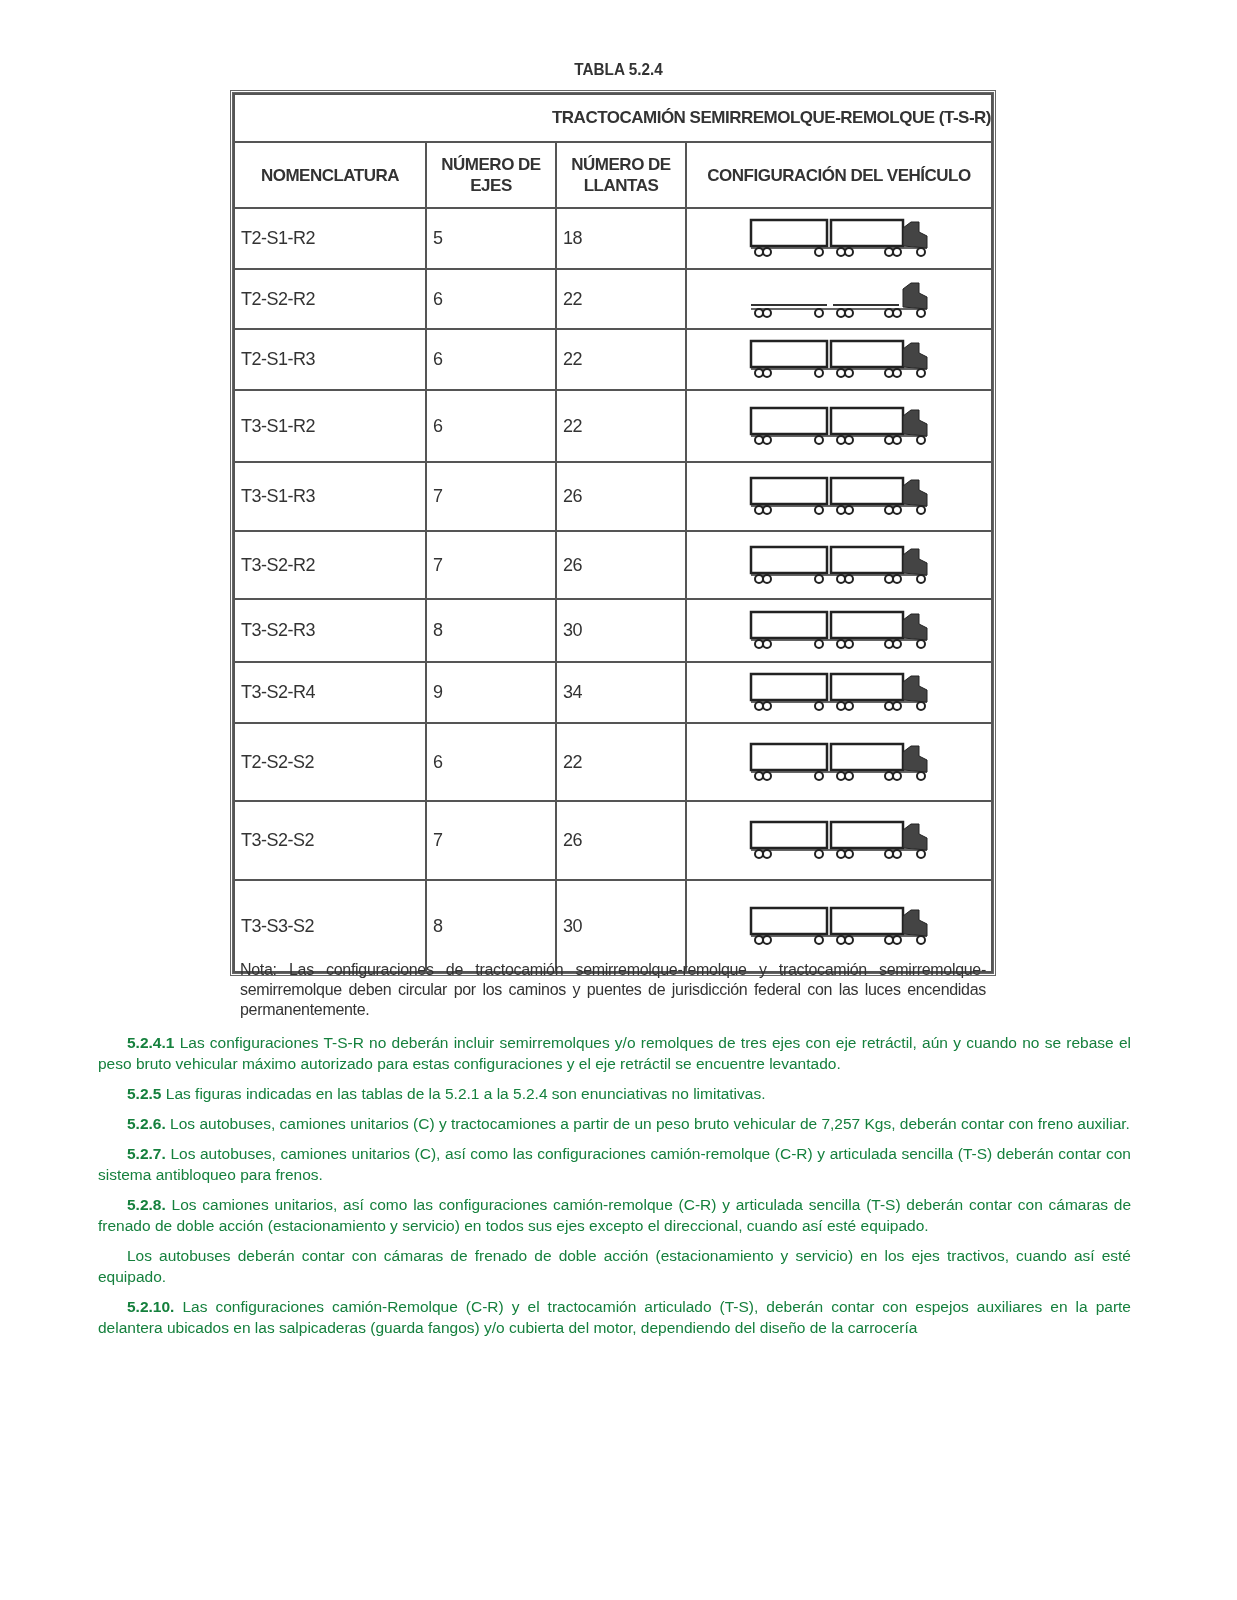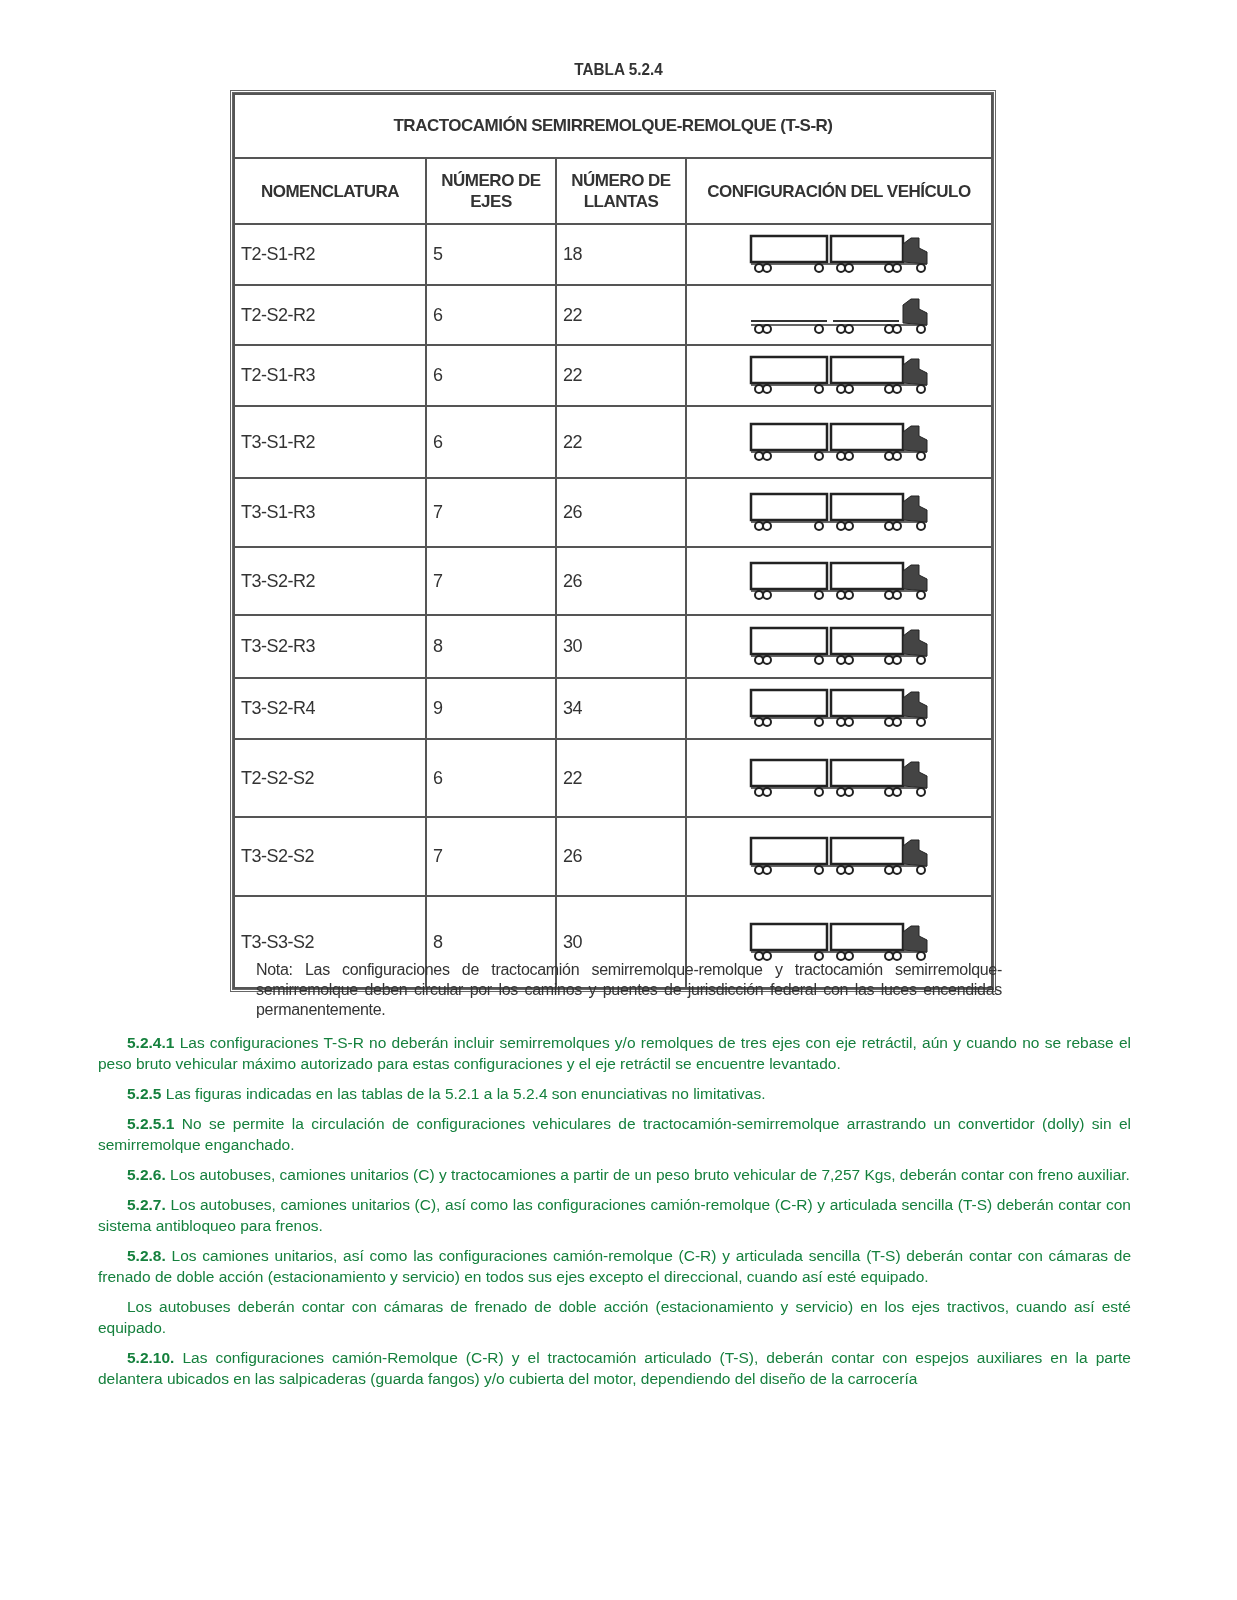--- a/index.html
+++ b/index.html
@@ -1,24 +1,24 @@
 <!DOCTYPE html>
 <html><head>
 <meta charset="utf-8">
 <style>
   html, body { margin:0; padding:0; background:#ffffff; }
   body { width:1237px; height:1600px; position:relative; font-family:"Liberation Sans", sans-serif; color:#222; overflow:hidden; }
   .title { position:absolute; top:60px; left:0; width:1237px; text-align:center; font-size:17px; font-weight:bold; color:#333; font-family:"Liberation Sans Narrow","Liberation Sans", sans-serif; transform:scaleX(0.9); }
   .tbl { position:absolute; left:230px; top:90px; width:766px; border:3px double #666; box-sizing:border-box; border-collapse:collapse; }
   table { border-collapse:collapse; width:100%; }
   td, th { border:2px solid #555; font-size:18px; color:#333; padding:0 0 0 6px; text-align:left; font-weight:normal; letter-spacing:-0.5px; }
-  .caption-row td { height:46px; text-align:center; font-size:17px; font-weight:bold; padding:8px; }
+  .caption-row td { height:46px; text-align:right; font-size:17px; font-weight:bold; padding:0; }
   .head-row th { height:64px; text-align:center; font-size:17px; font-weight:bold; padding:0; line-height:21px; }
   .img-cell { text-align:center; padding:0; }
-  .note { position:absolute; left:256px; top:960px; width:746px; font-size:16px; line-height:20px; text-align:justify; color:#333; letter-spacing:-0.3px; }
+  .note { position:absolute; left:240px; top:960px; width:746px; font-size:16px; line-height:20px; text-align:justify; color:#333; letter-spacing:-0.3px; }
   .body-text { position:absolute; left:98px; top:1032px; width:1033px; font-size:15.5px; line-height:21px; color:#15803d; }
   .body-text p { margin:0 0 9px 0; text-indent:29px; text-align:justify; }
   .body-text b { font-weight:bold; }
 </style>
 </head>
 <body>
 
 <div class="title">TABLA 5.2.4</div>
 
 <div class="tbl">
@@ -246,19 +246,18 @@
         </tr>
       </tbody>
   </table>
 </div>
 
 <div class="note">Nota: Las configuraciones de tractocamión semirremolque-remolque y tractocamión semirremolque-semirremolque deben circular por los caminos y puentes de jurisdicción federal con las luces encendidas permanentemente.</div>
 
 <div class="body-text" id="paras">
     <p><b>5.2.4.1</b><span> Las configuraciones T-S-R no deberán incluir semirremolques y/o remolques de tres ejes con eje retráctil, aún y cuando no se rebase el peso bruto vehicular máximo autorizado para estas configuraciones y el eje retráctil se encuentre levantado.</span></p>
     <p><b>5.2.5</b><span> Las figuras indicadas en las tablas de la 5.2.1 a la 5.2.4 son enunciativas no limitativas.</span></p>
-    <p><b>5.2.5.1</b><span> No se permite la circulación de configuraciones vehiculares de tractocamión-semirremolque arrastrando un convertidor (dolly) sin el semirremolque enganchado.</span></p>
     <p><b>5.2.6.</b><span> Los autobuses, camiones unitarios (C) y tractocamiones a partir de un peso bruto vehicular de 7,257 Kgs, deberán contar con freno auxiliar.</span></p>
     <p><b>5.2.7.</b><span> Los autobuses, camiones unitarios (C), así como las configuraciones camión-remolque (C-R) y articulada sencilla (T-S) deberán contar con sistema antibloqueo para frenos.</span></p>
     <p><b>5.2.8.</b><span> Los camiones unitarios, así como las configuraciones camión-remolque (C-R) y articulada sencilla (T-S) deberán contar con cámaras de frenado de doble acción (estacionamiento y servicio) en todos sus ejes excepto el direccional, cuando así esté equipado.</span></p>
     <p><b></b><span>Los autobuses deberán contar con cámaras de frenado de doble acción (estacionamiento y servicio) en los ejes tractivos, cuando así esté equipado.</span></p>
     <p><b>5.2.10.</b><span> Las configuraciones camión-Remolque (C-R) y el tractocamión articulado (T-S), deberán contar con espejos auxiliares en la parte delantera ubicados en las salpicaderas (guarda fangos) y/o cubierta del motor, dependiendo del diseño de la carrocería</span></p>
   </div>
 
 </body></html>

